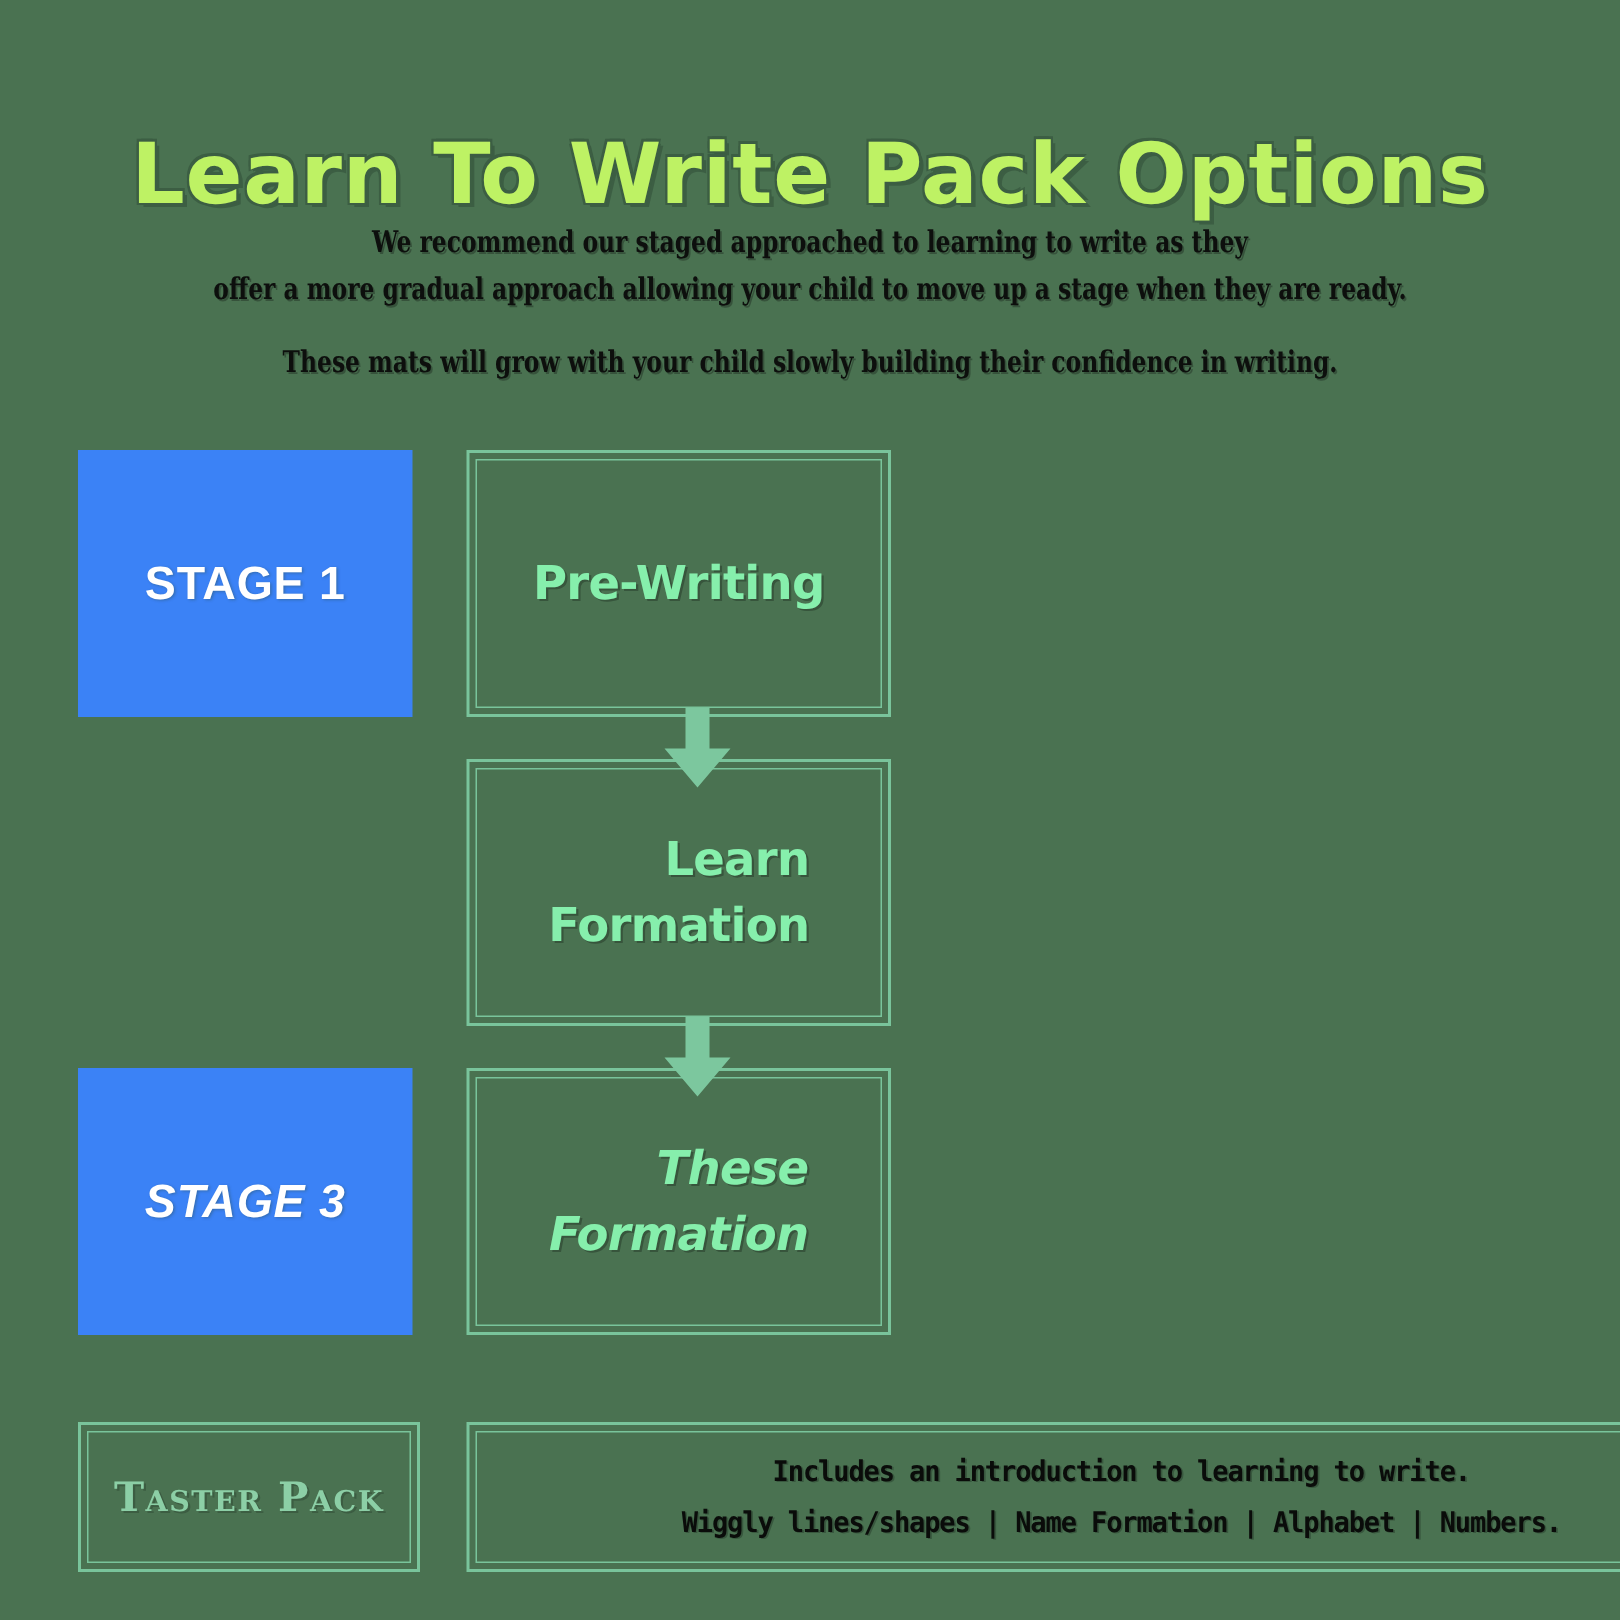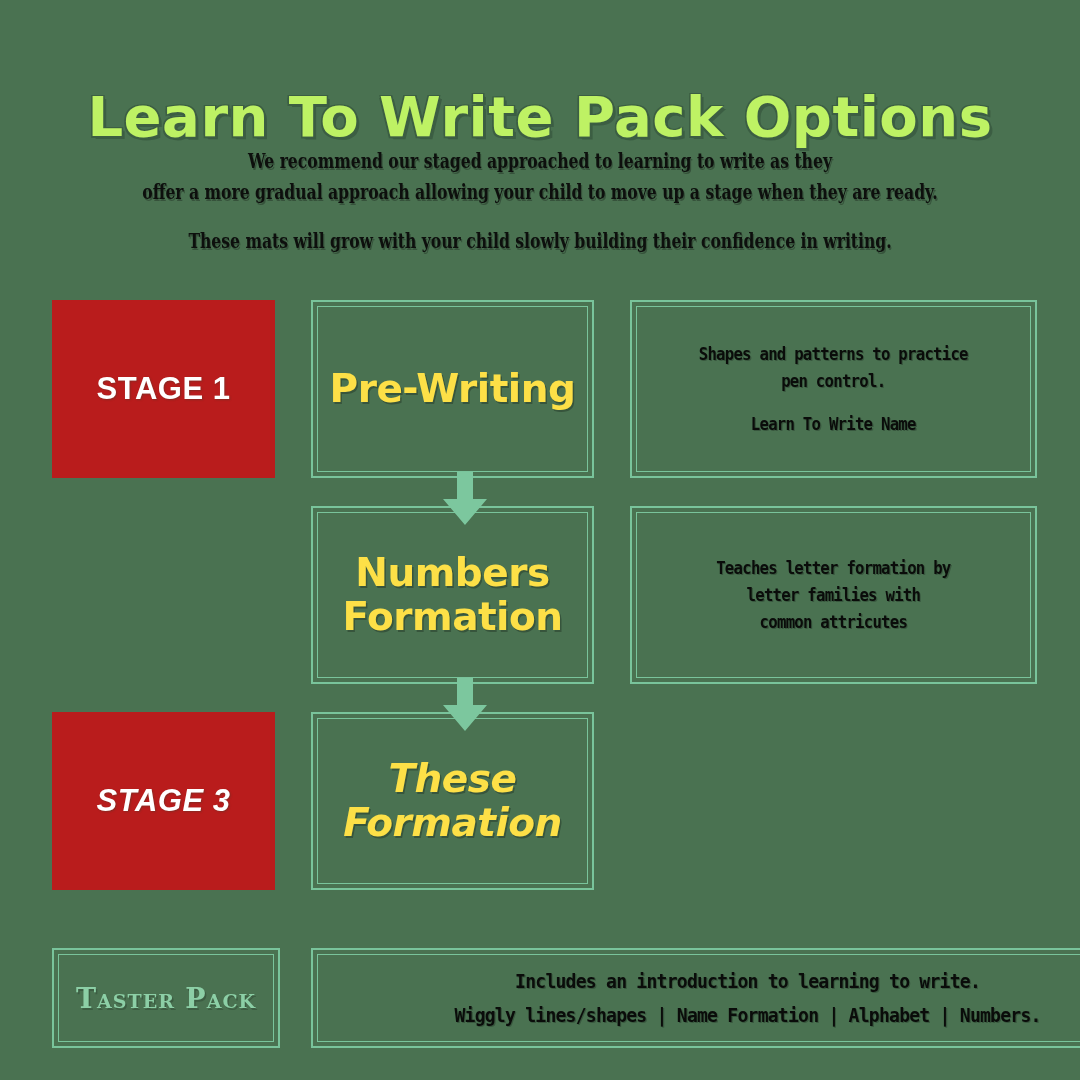--- a/index.html
+++ b/index.html
@@ -72,21 +72,21 @@
   .row-1 { top: 0px; }
   .row-2 { top: 206px; }
   .row-3 { top: 412px; font-style: italic; }
 
   .cell-stage {
     position: absolute;
     left: 0;
     top: 0;
     width: 223px;
     height: 178px;
-    background: #b91c1c;
+    background: #3b82f6;
     display: flex;
     align-items: center;
     justify-content: center;
   }
   .stage-label {
     color: #ffffff;
     font-family: "Liberation Sans", sans-serif;
     font-weight: bold;
     font-size: 31px;
     letter-spacing: 0.5px;
@@ -110,25 +110,25 @@
     position: absolute;
     left: 4px;
     top: 4px;
     right: 4px;
     bottom: 4px;
     border: 1px solid #79c49b;
     pointer-events: none;
   }
   .topic-label {
     position: relative;
-    text-align: center;
-    color: #fde047;
+    text-align: right;
+    color: #86efac;
     font-family: "DejaVu Sans", sans-serif;
     font-weight: bold;
-    font-size: 39px;
+    font-size: 31px;
     line-height: 44px;
     letter-spacing: -0.5px;
     text-shadow: 1.5px 1.5px 0 rgba(35,55,40,0.5);
     padding: 0 10px;
   }
 
   .cell-detail {
     position: absolute;
     left: 578px;
     top: 0;
@@ -251,51 +251,34 @@
   <div class="row row-1">
     <div class="cell-stage">
       <span class="stage-label">STAGE 1</span>
     </div>
     <div class="cell-topic">
       <span class="inner-rule"></span>
       <div class="topic-label">
         <div>Pre-Writing</div>
       </div>
     </div>
-    <div class="cell-detail">
-      <span class="inner-rule"></span>
-      <div class="detail-text">
-        <div>Shapes and patterns to practice</div>
-        <div>pen control.</div>
-        <span class="gap"></span>
-        <div>Learn To Write Name</div>
-      </div>
-    </div>
   </div>
 
   <div class="arrow arrow-1">
     <svg width="46" height="54" viewBox="0 0 46 54">
       <polygon points="15,0 31,0 31,27 45,27 23,53 1,27 15,27" fill="#7cc79e"></polygon>
     </svg>
   </div>
 
   <div class="row row-2">
     <div class="cell-topic">
       <span class="inner-rule"></span>
       <div class="topic-label">
-        <div>Numbers</div>
+        <div>Learn</div>
         <div>Formation</div>
-      </div>
-    </div>
-    <div class="cell-detail">
-      <span class="inner-rule"></span>
-      <div class="detail-text">
-        <div>Teaches letter formation by</div>
-        <div>letter families with</div>
-        <div>common attricutes</div>
       </div>
     </div>
   </div>
 
   <div class="arrow arrow-2">
     <svg width="46" height="54" viewBox="0 0 46 54">
       <polygon points="15,0 31,0 31,27 45,27 23,53 1,27 15,27" fill="#7cc79e"></polygon>
     </svg>
   </div>
 

